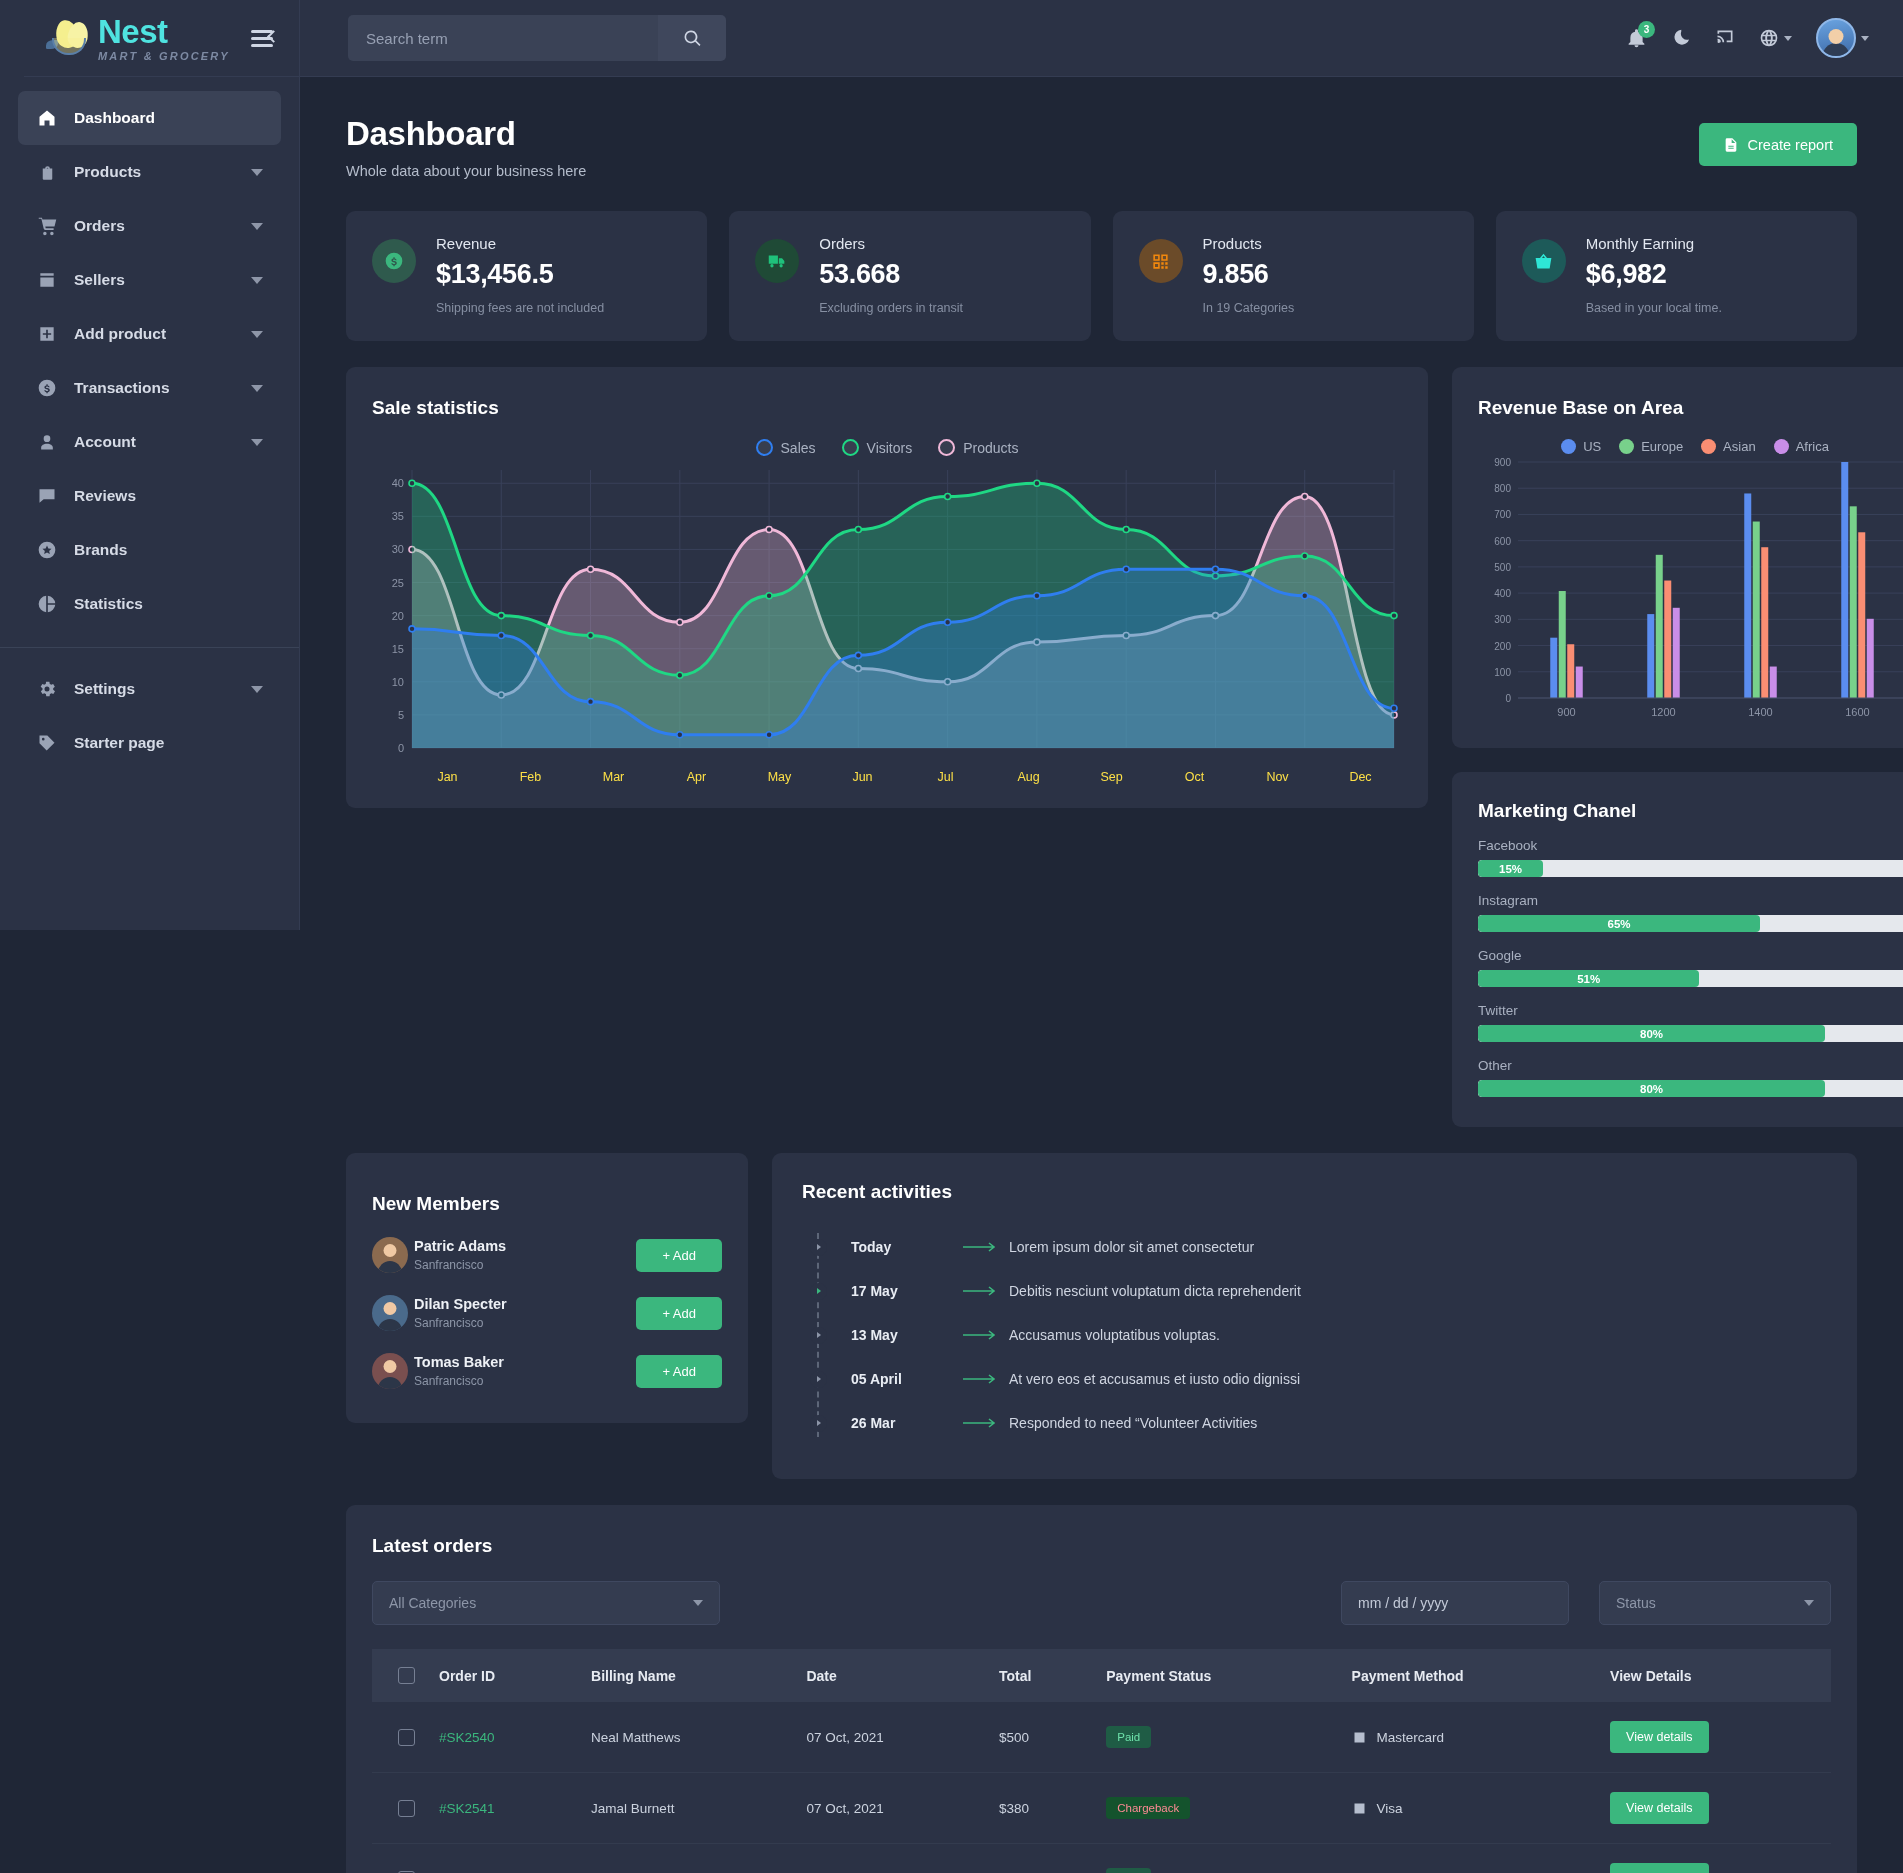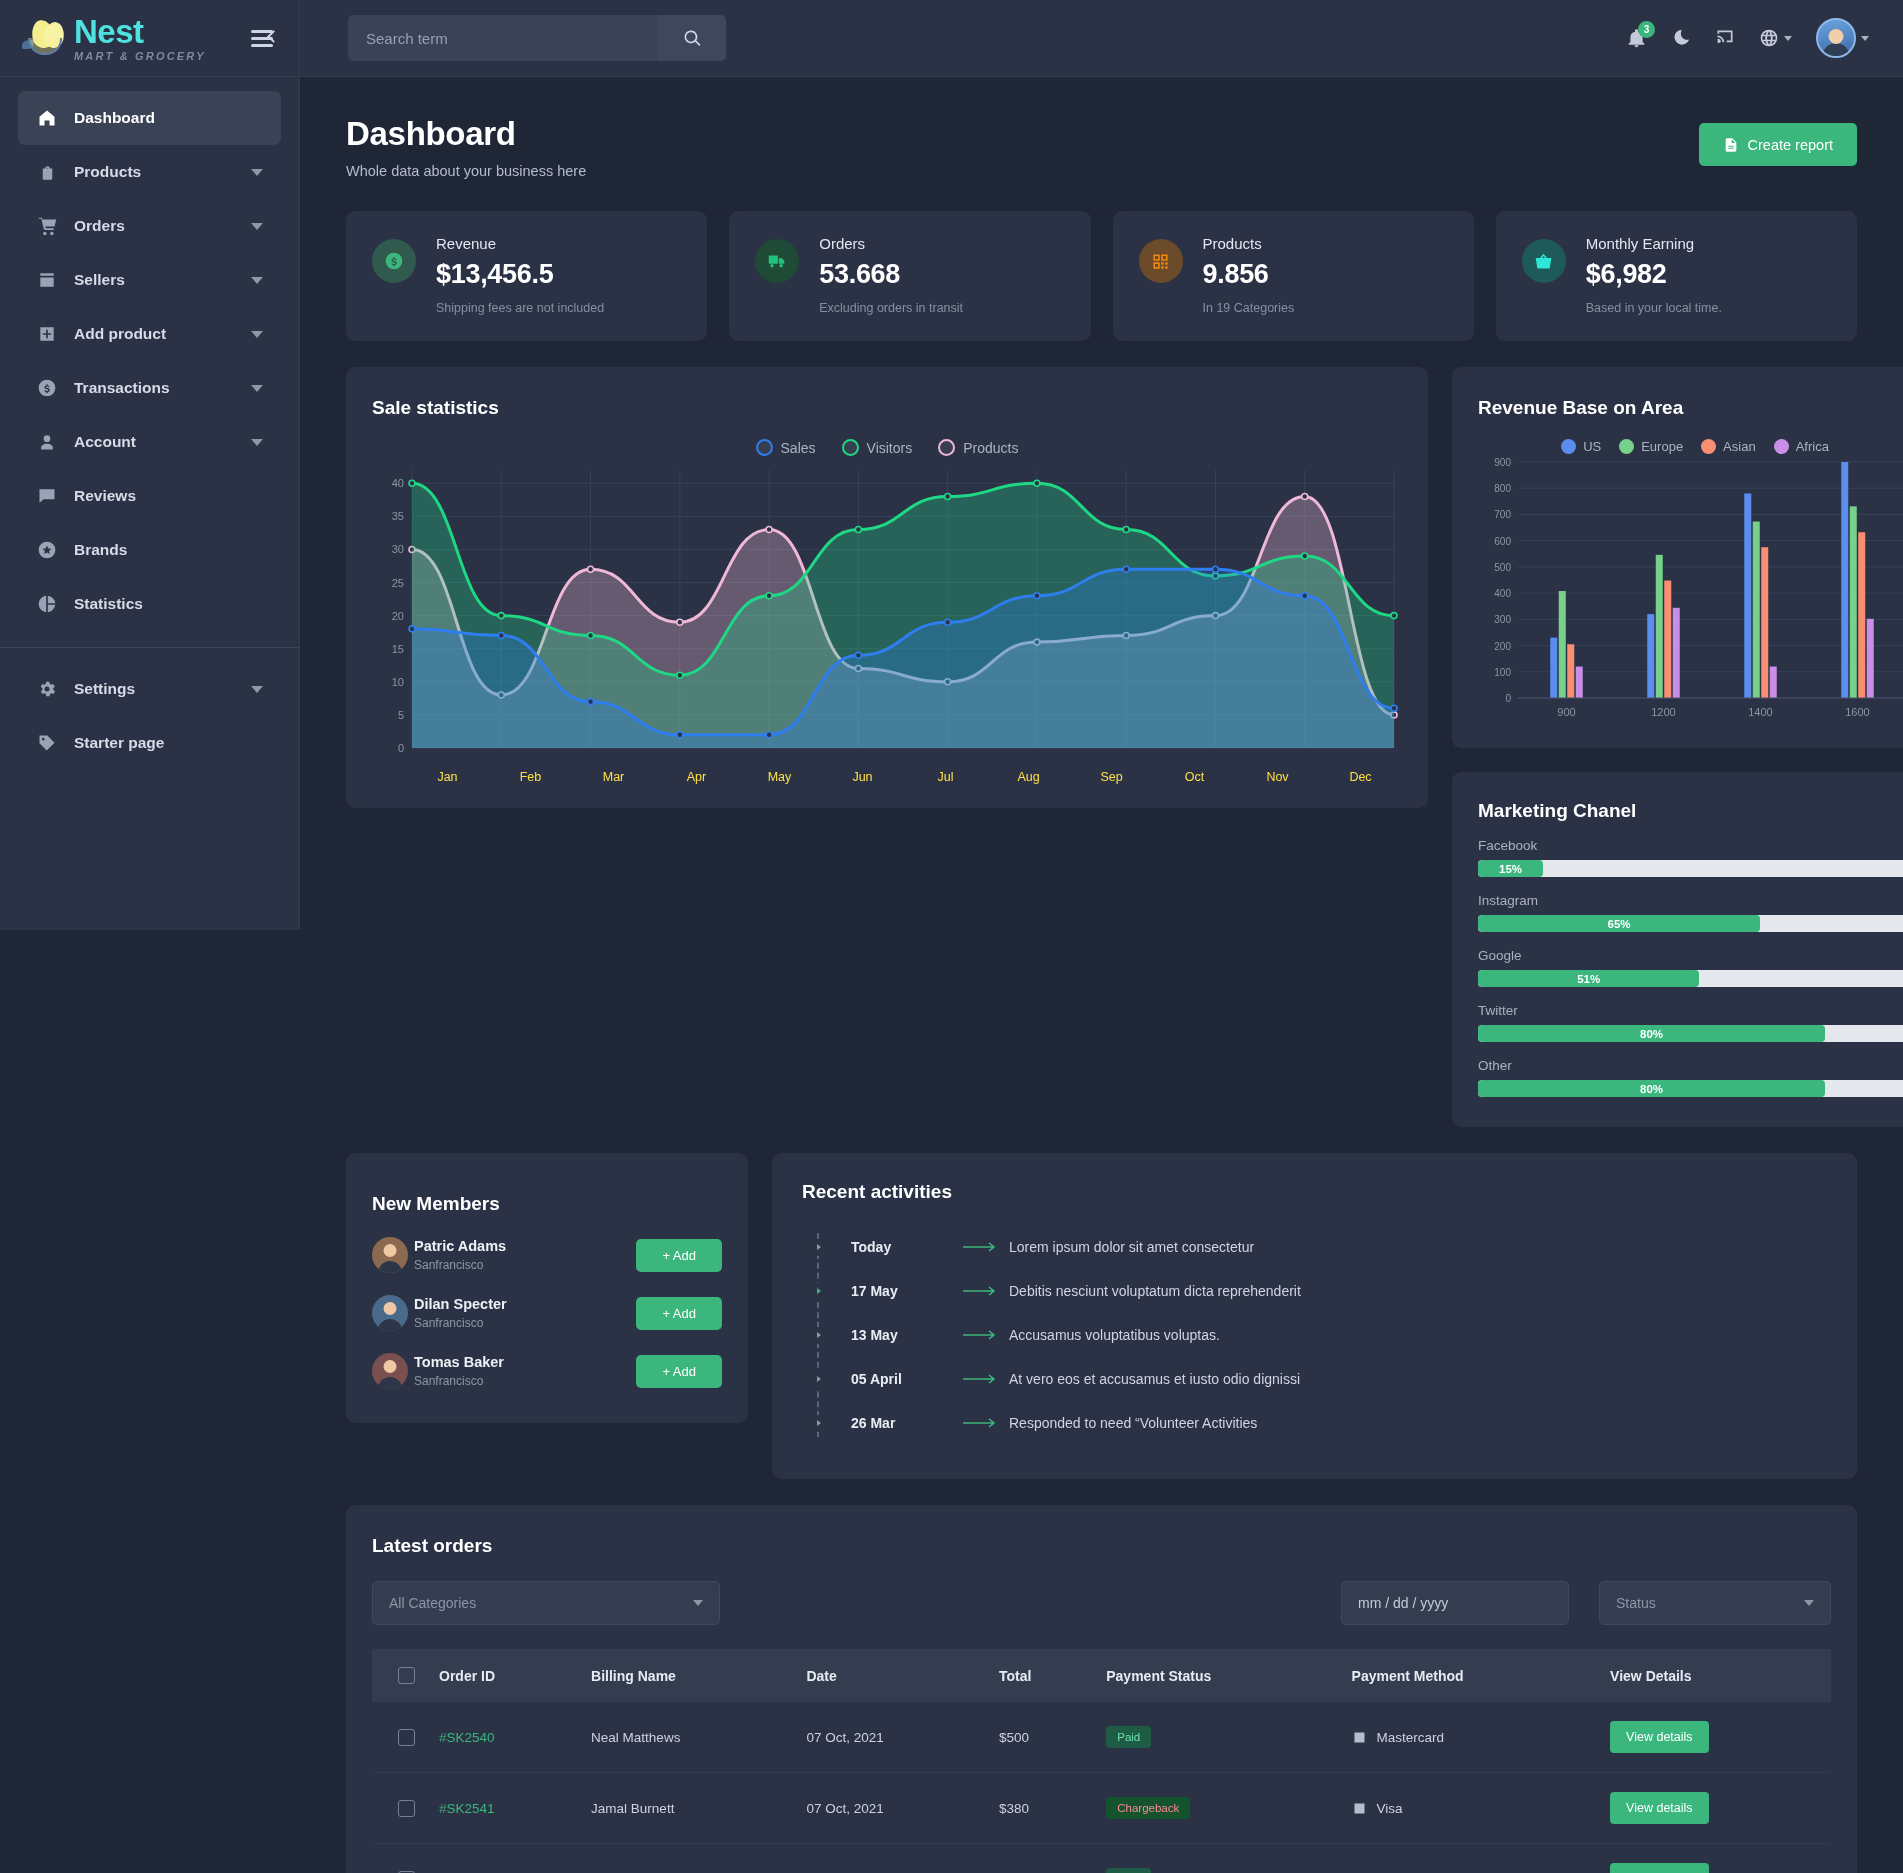--- a/index.html
+++ b/index.html
@@ -17,20 +17,21 @@
     width: 300px; flex: 0 0 300px;
     background: #2b3245;
     height: 930px;
     border-right: 1px solid #343c52;
     position: relative;
   }
   .brand-row {
     height: 77px; display: flex; align-items: center;
     padding: 4px 22px; justify-content: space-between;
     border-bottom: 1px solid #343c52;
+    margin-left: 24px;
   }
   .brand { display: flex; align-items: center; gap: 6px; }
   .brand-mark { width: 46px; height: 40px; position: relative; }
   .egg1 { position: absolute; width: 22px; height: 28px; border-radius: 50% 50% 50% 50%/60% 60% 40% 40%;
           background: #f5ef8e; left: 10px; top: 2px; transform: rotate(-12deg); }
   .egg2 { position: absolute; width: 20px; height: 26px; border-radius: 50% 50% 50% 50%/60% 60% 40% 40%;
           background: #f7f3a5; left: 22px; top: 4px; transform: rotate(10deg); }
   .basket { position: absolute; left: 6px; top: 20px; width: 34px; height: 17px;
             border: 2px solid #5a7fa8; border-top: none;
             border-radius: 0 0 16px 16px; background: rgba(245,239,142,.35); }

